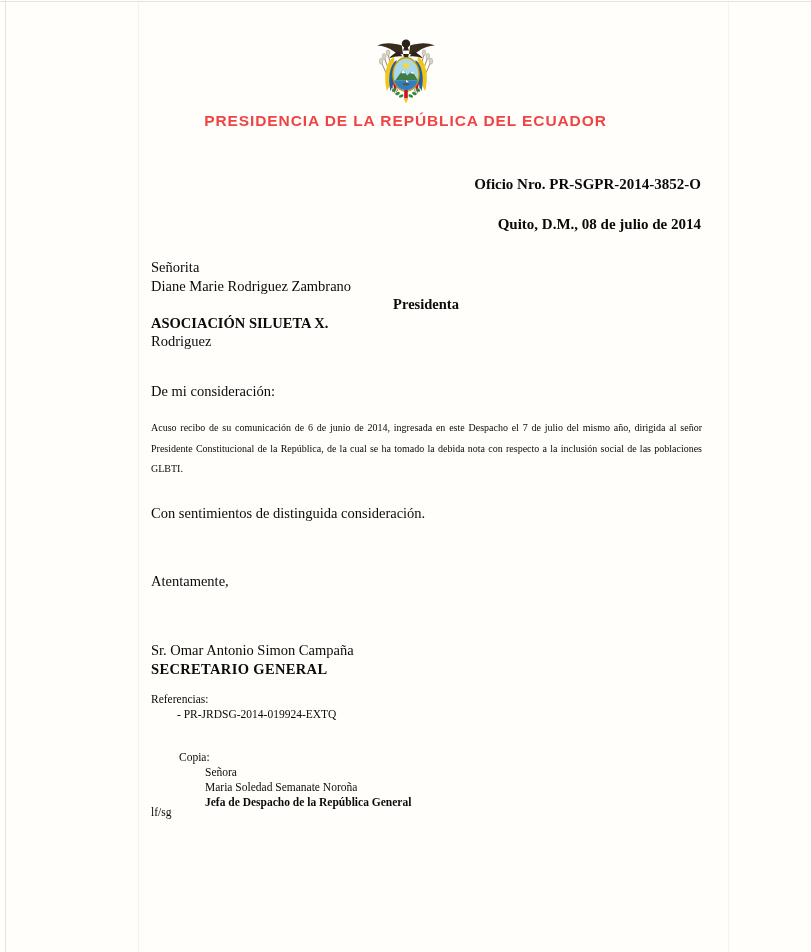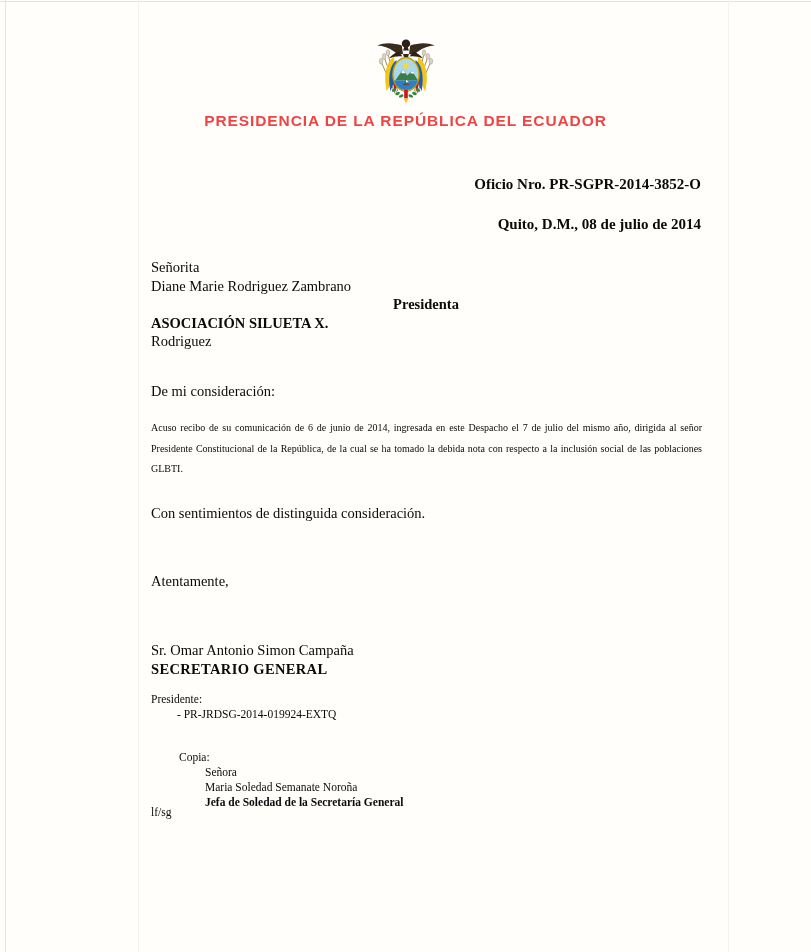--- a/index.html
+++ b/index.html
@@ -270,26 +270,26 @@
   <div class="closing-line">Con sentimientos de distinguida consideración.</div>
 
   <div class="sign-off">Atentamente,</div>
 
   <div class="signature">
     <div class="sig-name">Sr. Omar Antonio Simon Campaña</div>
     <div class="sig-title">SECRETARIO GENERAL</div>
   </div>
 
   <div class="refs">
-    <div>Presidente:</div>
+    <div>Referencias:</div>
     <div class="indent1">- PR-JRDSG-2014-019924-EXTQ</div>
   </div>
 
   <div class="copia">
     <div>Copia:</div>
     <div class="indent1">Señora</div>
     <div class="indent1">Maria Soledad Semanate Noroña</div>
-    <div class="indent1 strong">Jefa de Soledad de la Secretaría General</div>
+    <div class="indent1 strong">Jefa de Despacho de la República General</div>
   </div>
 
   <div class="initials">lf/sg</div>
 
 </div>
 
 </body></html>

